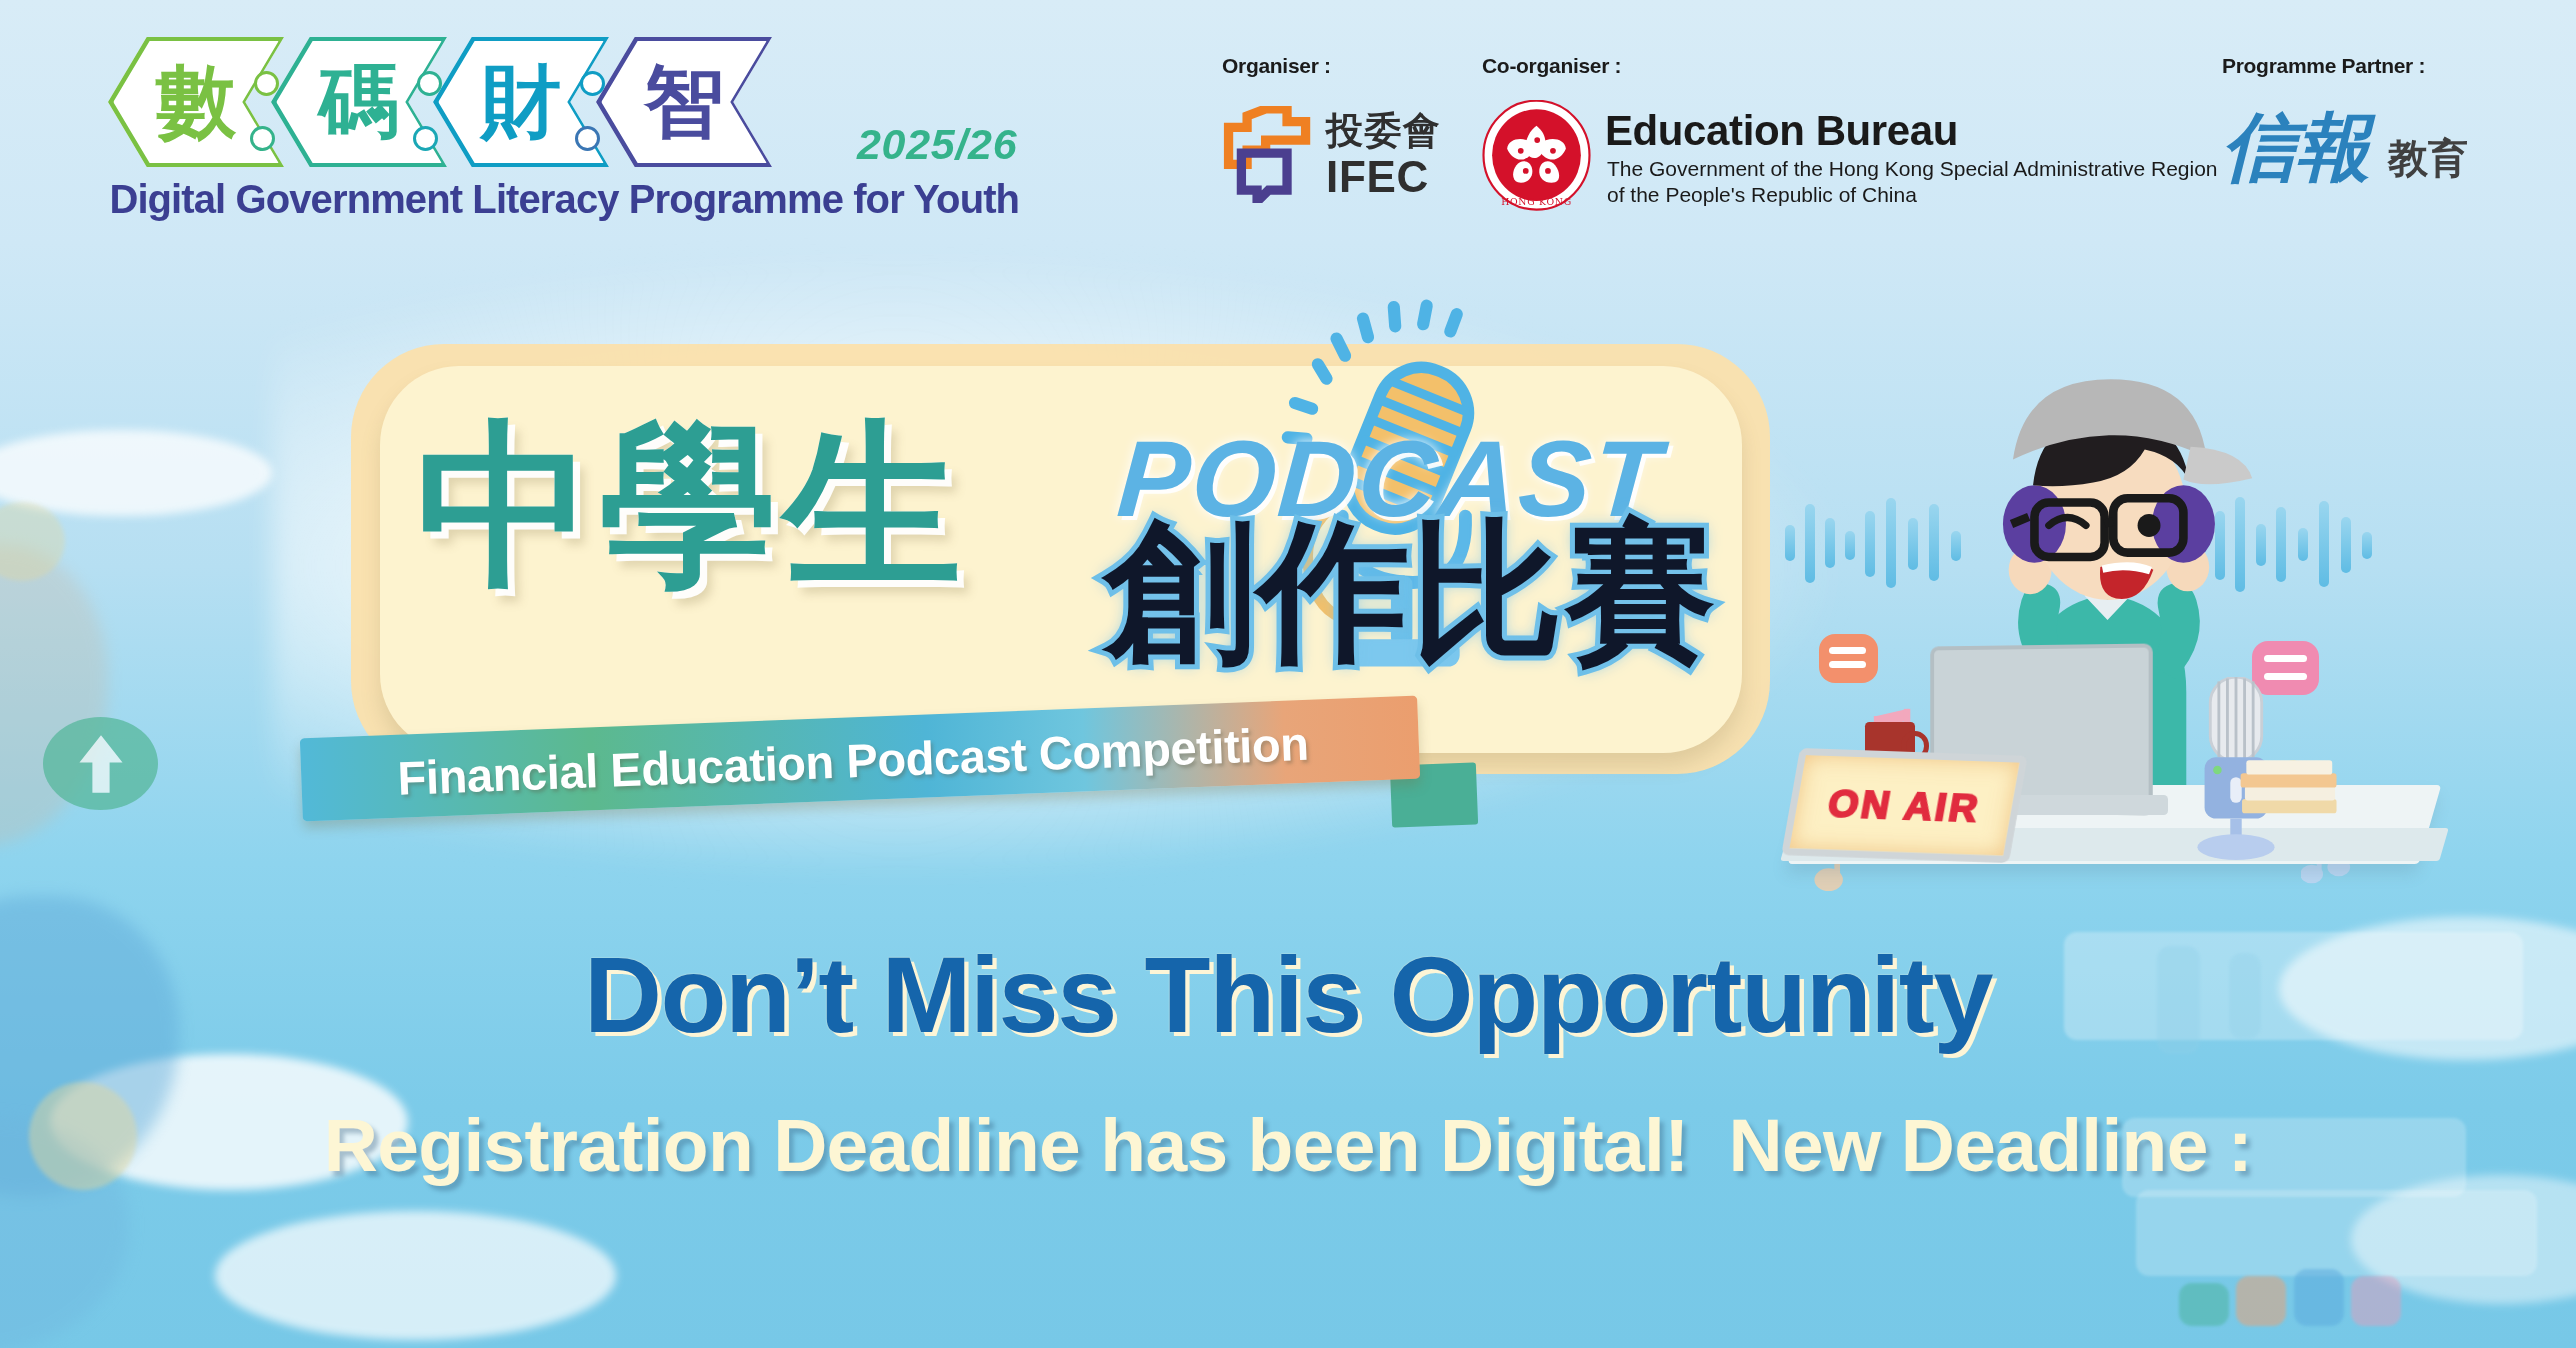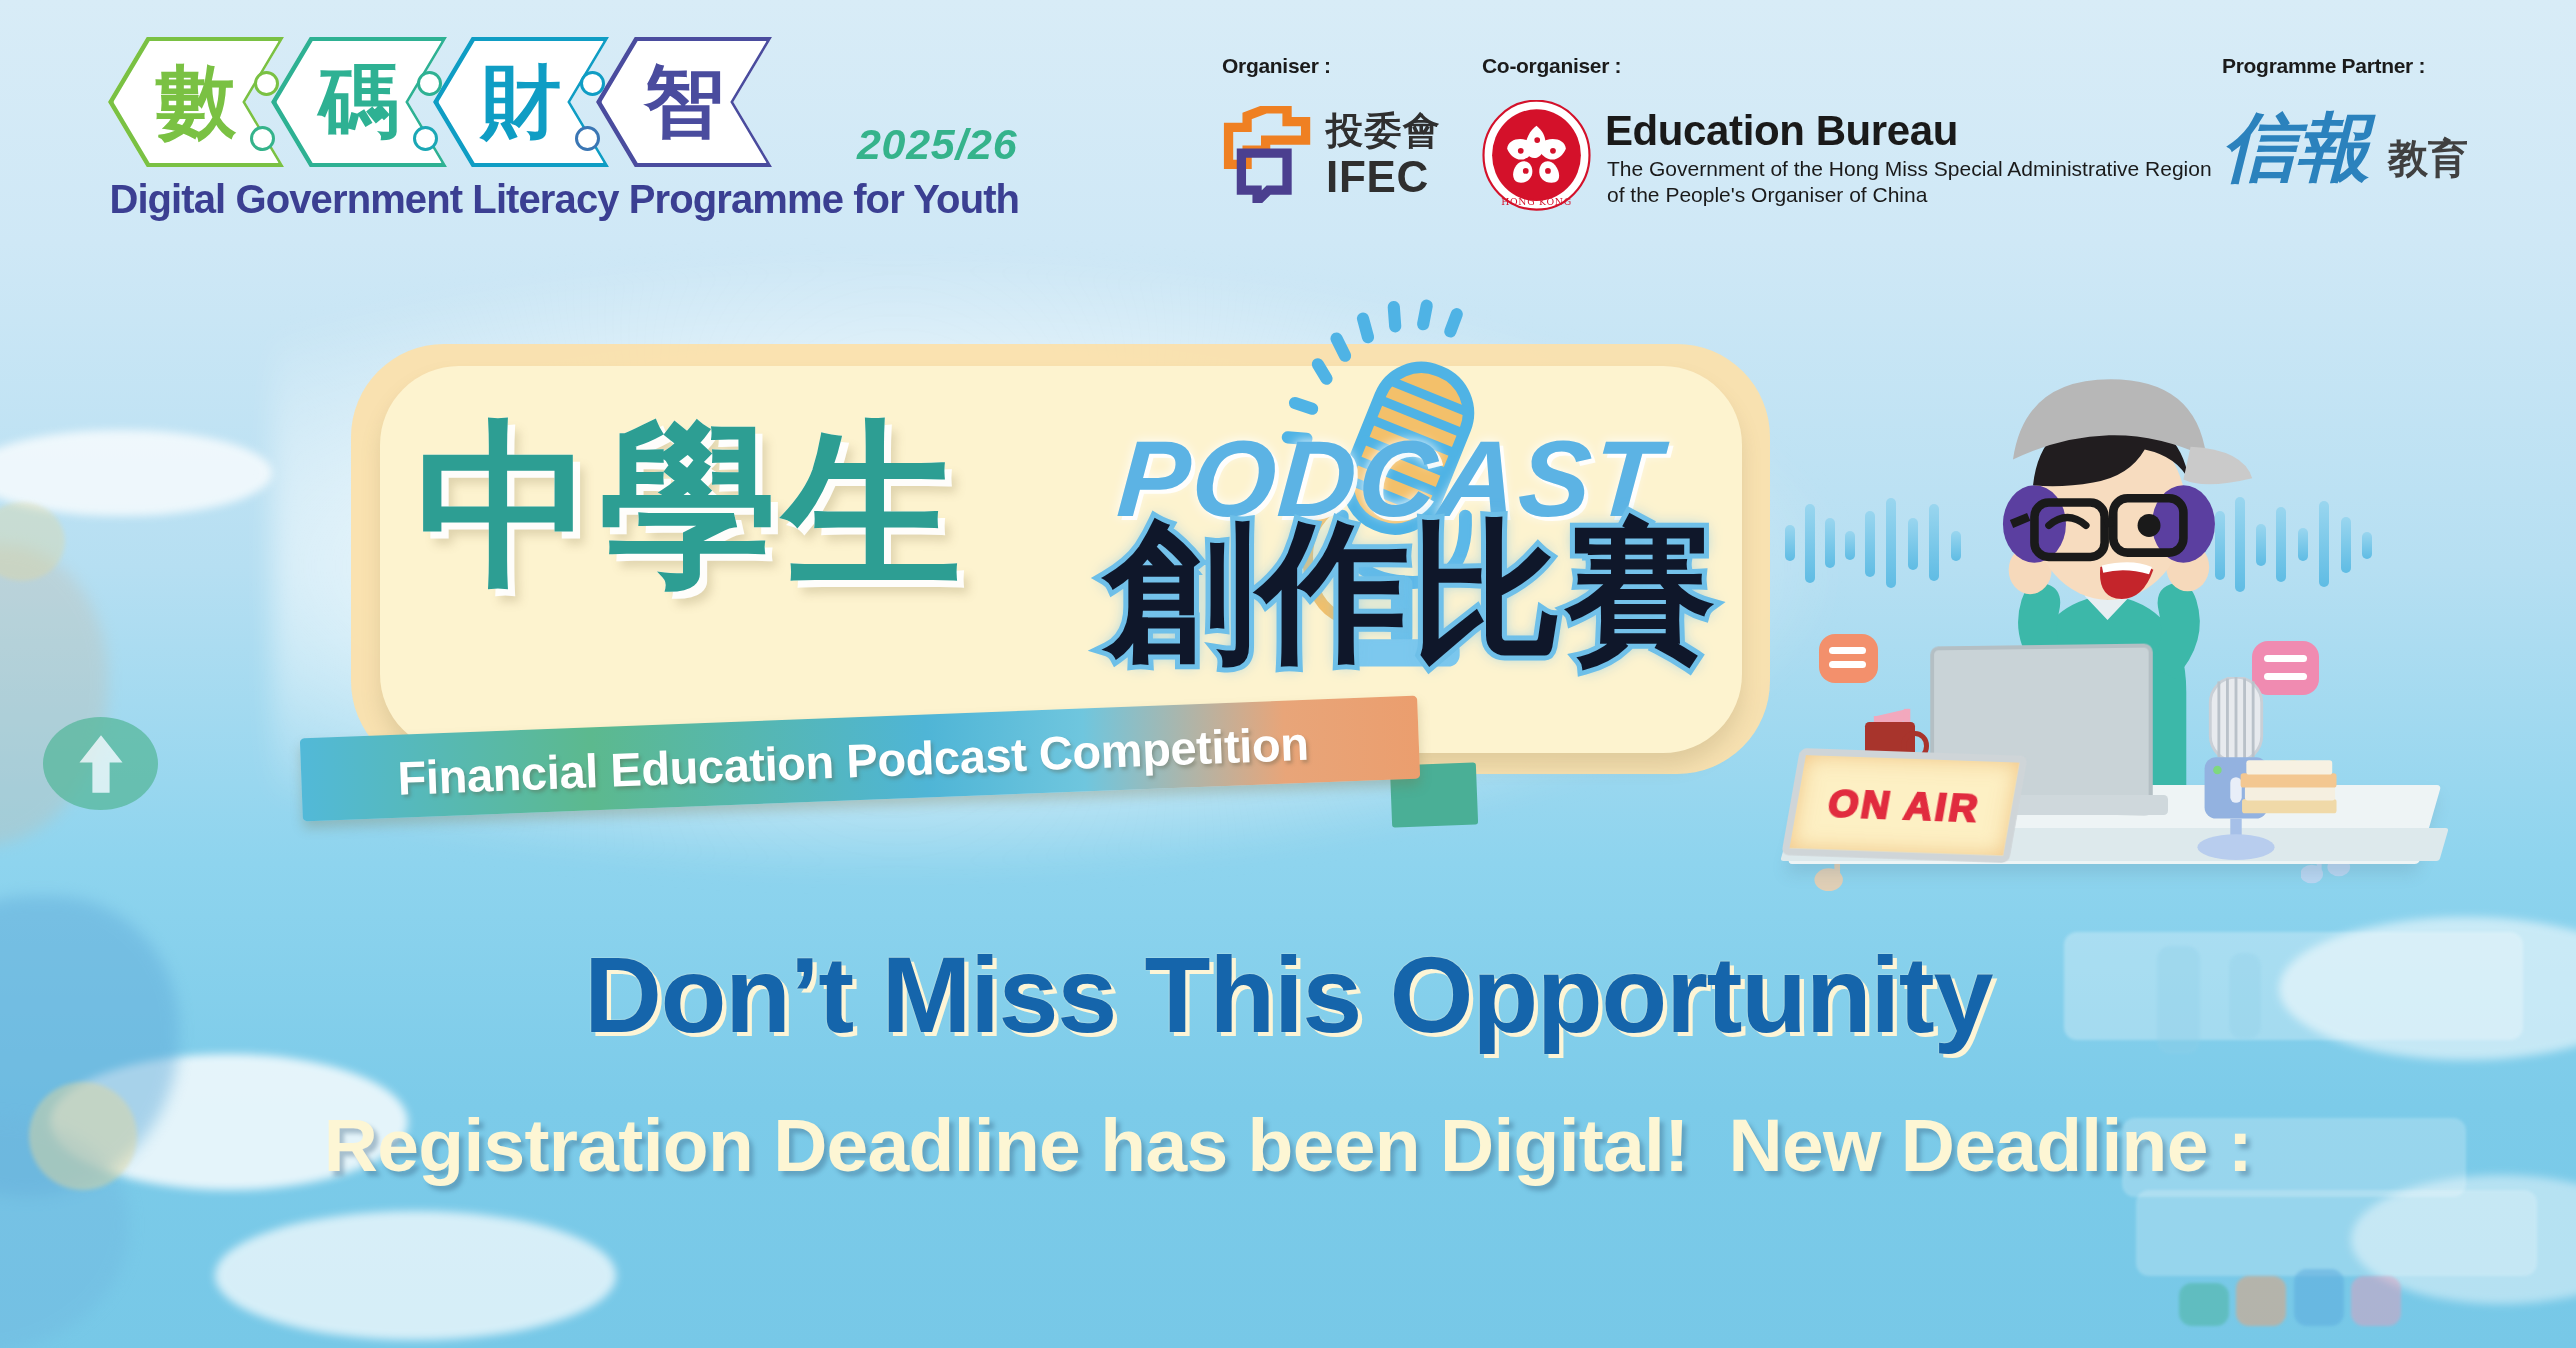--- a/index.html
+++ b/index.html
@@ -231,22 +231,22 @@
         <circle cx="77" cy="56" r="4"></circle>
           <circle cx="99" cy="71" r="4"></circle>
         <circle cx="92" cy="99" r="4"></circle>
           <circle cx="61" cy="99" r="4"></circle>
           <circle cx="54" cy="71" r="4"></circle>
       </g>
       <text x="76" y="146" font-size="13" fill="#d4112a" text-anchor="middle" font-family="DejaVu Serif, serif" letter-spacing="1">HONG KONG</text>
     </svg>
   </div>
   <div class="edb-title">Education Bureau</div>
-  <div class="edb-l1">The Government of the Hong Miss Special Administrative Region</div>
-  <div class="edb-l2">of the People's Organiser of China</div>
+  <div class="edb-l1">The Government of the Hong Kong Special Administrative Region</div>
+  <div class="edb-l2">of the People's Republic of China</div>
 </div>
 
 <div class="hkej">
   <div class="hkej-zh">信報</div>
   <div class="hkej-edu">教育</div>
 </div>
 
 <div class="hero">
   <div class="hero-glow"></div>
   <div class="hero-plate-outer"></div>

